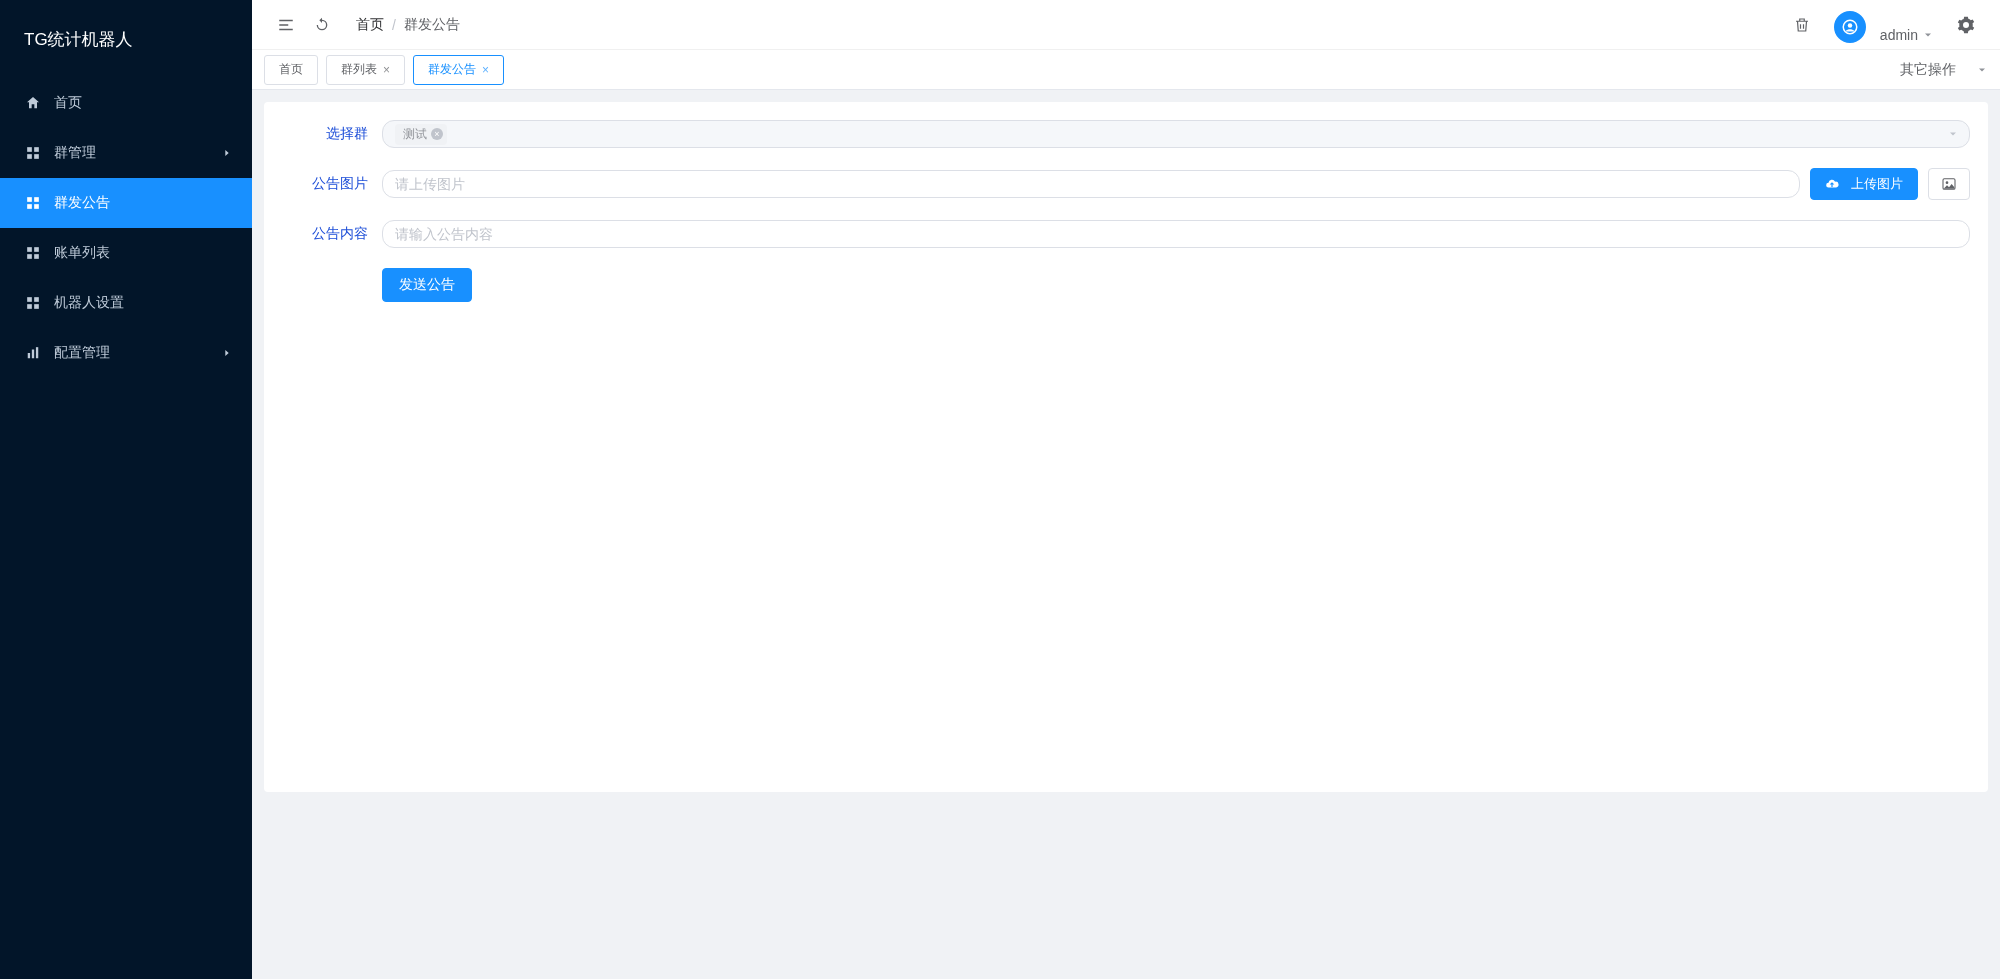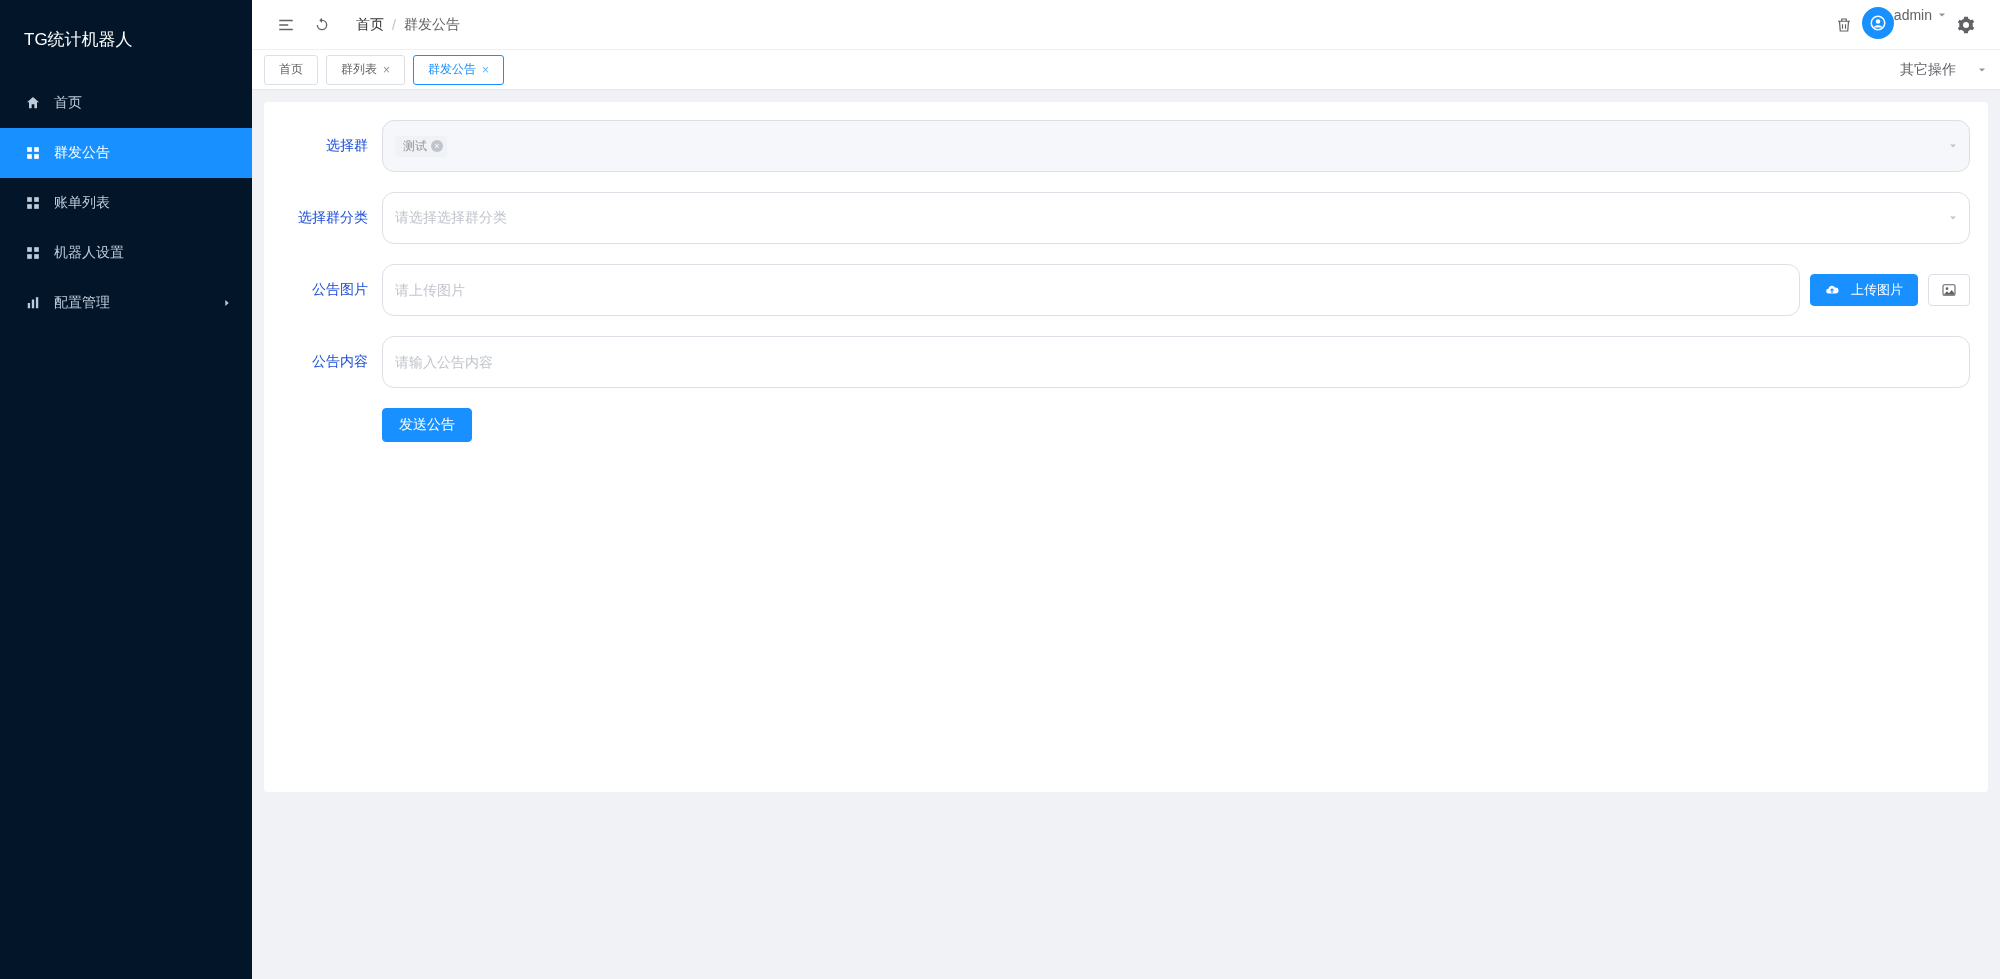--- a/index.html
+++ b/index.html
@@ -96,21 +96,22 @@
   align-items: center;
   margin-left: 16px;
   font-size: 14px;
 }
 .breadcrumb .bc-item { color: #303133; font-weight: 500; }
 .breadcrumb .bc-sep { margin: 0 8px; color: #c0c4cc; }
 .breadcrumb .bc-last { color: #606266; font-weight: 400; }
 .topbar-right {
   margin-left: auto;
   display: flex;
-  align-items: flex-start;
+  align-items: flex-end;
+  gap: 14px;
 }
 .avatar {
   width: 32px;
   height: 32px;
   border-radius: 50%;
   background: #1890ff;
   display: inline-flex;
   align-items: center;
   justify-content: center;
   color: #fff;
@@ -182,21 +183,21 @@
 }
 .form-control {
   flex: 1;
   display: flex;
   align-items: center;
   min-width: 0;
 }
 
 .select, .input {
   width: 100%;
-  height: 52px;
+  height: 28px;
   border: 1px solid #dcdfe6;
   border-radius: 12px;
   padding: 0 30px 0 12px;
   font-size: 14px;
   color: #606266;
   background: #fff;
   display: flex;
   align-items: center;
   position: relative;
   cursor: pointer;
@@ -280,20 +281,36 @@
     <span>TG统计机器人</span>
   </div>
   <nav class="sidebar-menu">
     <div class="menu-item">
       <span class="icon">
         <svg viewBox="0 0 24 24" width="16" height="16">
             <path d="M12 3l9 8h-3v9h-4v-6H10v6H6v-9H3z"></path>
           </svg>
       </span>
       <span>首页</span>
+    </div>
+    <div class="menu-item">
+      <span class="icon">
+        <svg viewBox="0 0 24 24" width="14" height="14">
+            <rect x="2" y="2" width="8" height="8"></rect>
+            <rect x="14" y="2" width="8" height="8"></rect>
+            <rect x="2" y="14" width="8" height="8"></rect>
+            <rect x="14" y="14" width="8" height="8"></rect>
+          </svg>
+      </span>
+      <span>群管理</span>
+      <span class="arrow">
+        <svg viewBox="0 0 24 24" width="10" height="10">
+            <path d="M8 5l8 7-8 7z"></path>
+          </svg>
+      </span>
     </div>
     <div class="menu-item active">
       <span class="icon">
         <svg viewBox="0 0 24 24" width="14" height="14">
             <rect x="2" y="2" width="8" height="8"></rect>
             <rect x="14" y="2" width="8" height="8"></rect>
             <rect x="2" y="14" width="8" height="8"></rect>
             <rect x="14" y="14" width="8" height="8"></rect>
           </svg>
       </span>
@@ -415,31 +432,20 @@
               <span>测试</span>
               <span class="tag-close">×</span>
             </span>
             <svg class="chevron" viewBox="0 0 24 24">
                 <path d="M6 9l6 6 6-6z"></path>
               </svg>
           </div>
         </div>
       </div>
 
-      <div class="form-row">
-        <div class="form-label">选择群分类</div>
-        <div class="form-control">
-          <div class="select">
-            <span class="placeholder">请选择选择群分类</span>
-            <svg class="chevron" viewBox="0 0 24 24">
-                <path d="M6 9l6 6 6-6z"></path>
-              </svg>
-          </div>
-        </div>
-      </div>
 
       <div class="form-row upload-row">
         <div class="form-label">公告图片</div>
         <div class="form-control">
           <div class="input" style="padding-right:12px">
             <input type="text" placeholder="请上传图片" style="">
           </div>
           <button class="btn btn-primary btn-small">
             <svg viewBox="0 0 24 24" width="14" height="14" fill="#fff">
                 <path d="M19 18H6a4 4 0 010-8 6 6 0 0111.3-2A5 5 0 0119 18zM11 13v4h2v-4h3l-4-4-4 4h3z"></path>

